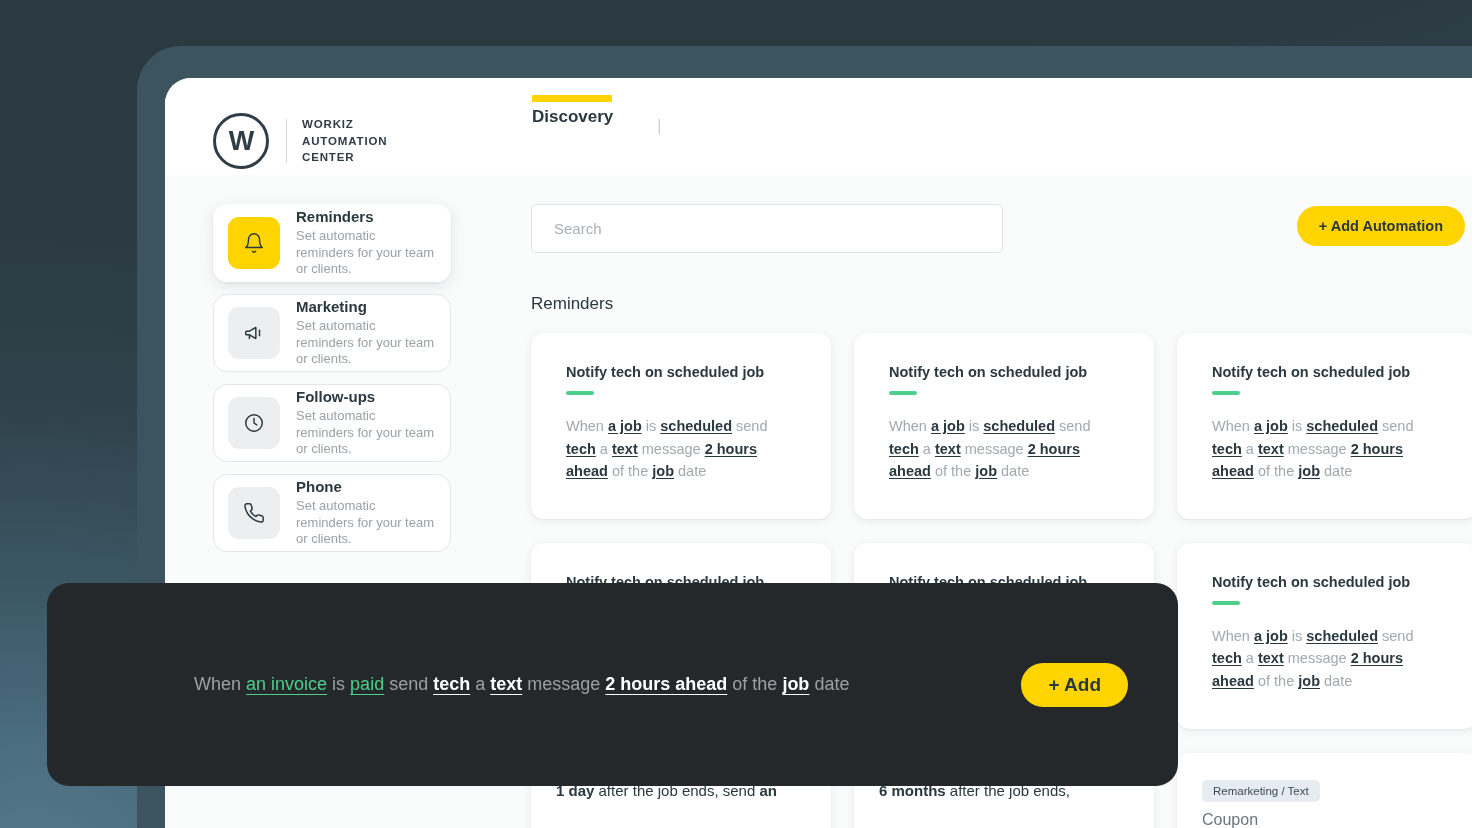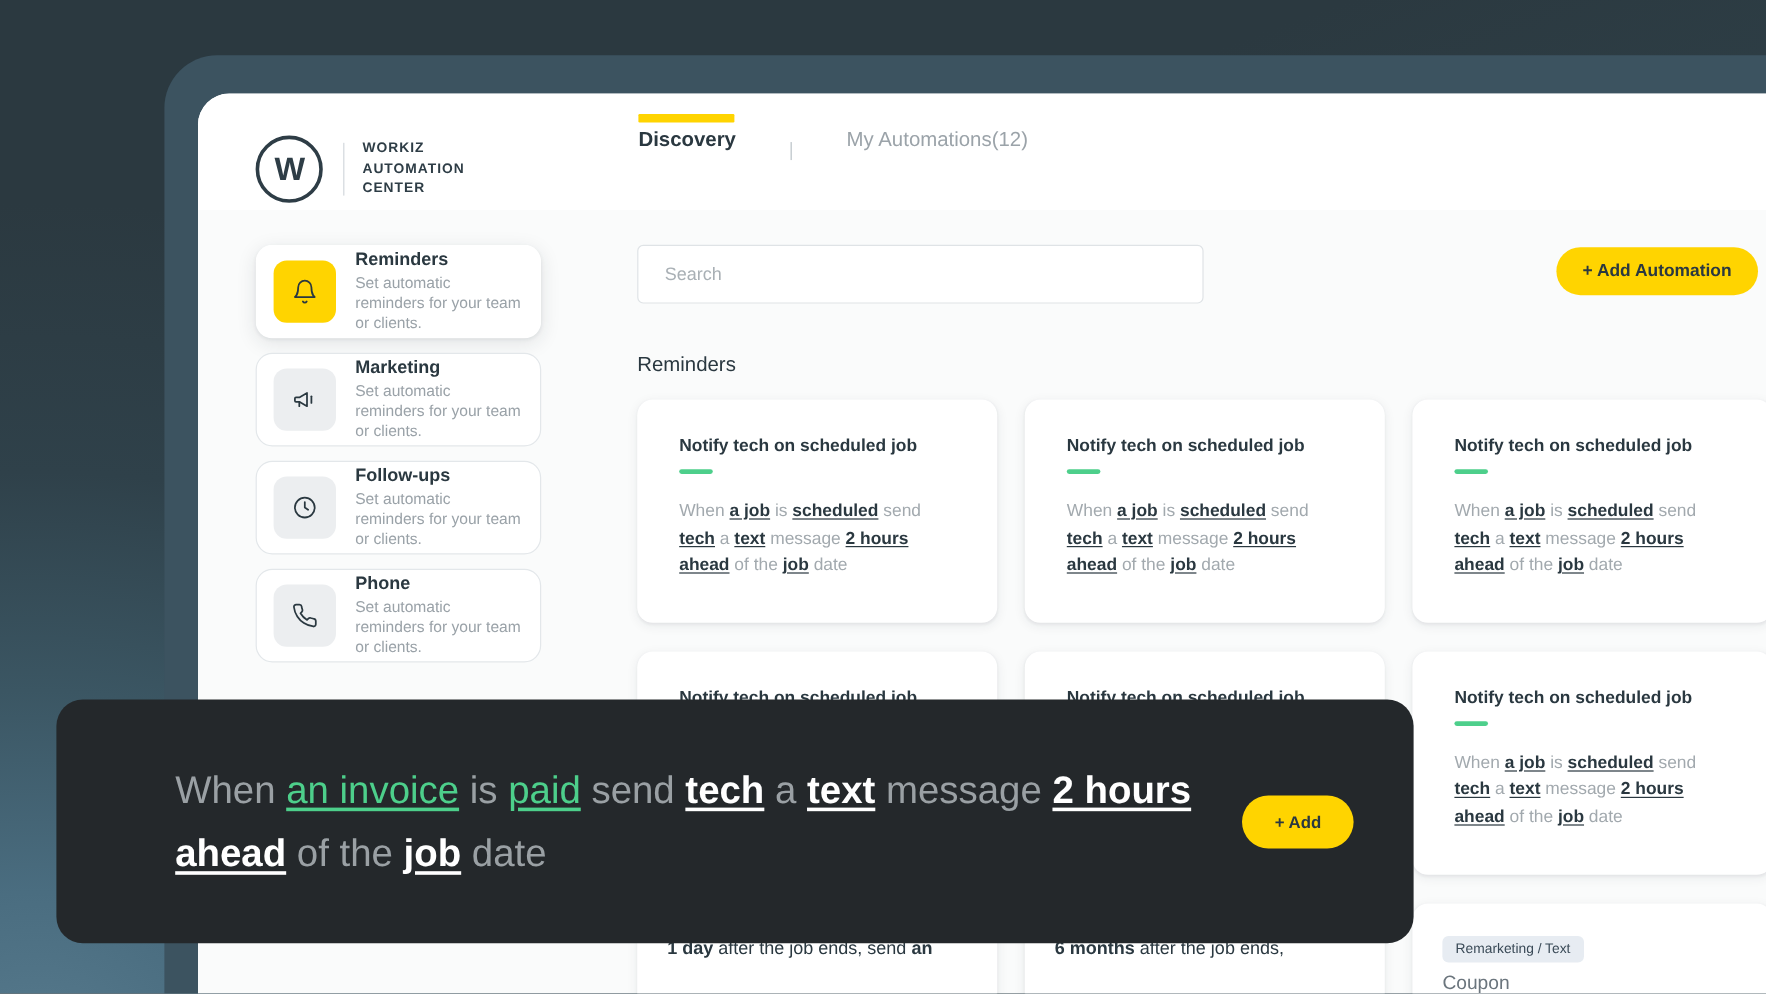--- a/index.html
+++ b/index.html
@@ -139,29 +139,29 @@
 
   
   #overlay {
     position: absolute; left: 47px; top: 583px;
     width: 1131px; height: 203px;
     background: #24282b; border-radius: 22px;
     display: flex; align-items: center;
     padding: 0 50px 0 99px;
   }
   #overlay-text {
-    font-size: 32px; line-height: 1.63; color: #9aa0a4; flex: 1;
+    font-size: 18px; line-height: 1.63; color: #9aa0a4; flex: 1; margin-left: 48px;
   }
   #overlay-text b { color: #fff; font-weight: 700; text-decoration: underline; text-underline-offset: 4px; }
   #overlay-text .g { color: #4dcf8b; font-weight: 400; text-decoration: underline; text-underline-offset: 4px; }
   #overlay-add-btn {
     flex: none; height: 44px; padding: 0 27px;
     background: #ffd400; color: #2a3840;
     border: none; border-radius: 22px;
-    font-size: 14px; font-weight: 700;
+    font-size: 19px; font-weight: 700;
     font-family: inherit; cursor: pointer;
     margin-left: 40px;
     text-align: right;
   }
 </style>
 </head>
 <body>
 
 <div id="backdrop"></div>
 <div id="app-frame"></div>
@@ -175,21 +175,20 @@
       <div id="brand-text">
         <div>WORKIZ</div>
         <div>AUTOMATION</div>
         <div>CENTER</div>
       </div>
     </div>
 
     <div id="nav">
       <div class="nav-tab active">Discovery</div>
       <div id="nav-sep">|</div>
-      <div class="nav-tab">My Automations(12)</div>
     </div>
   </div>
 
   <div id="content">
 
     <div id="sidebar">
 
       <div class="cat-card active">
         <div class="cat-ico">
           <svg width="22" height="22" viewBox="0 0 24 24" fill="none" stroke="currentColor" stroke-width="1.6" stroke-linecap="round" stroke-linejoin="round">

